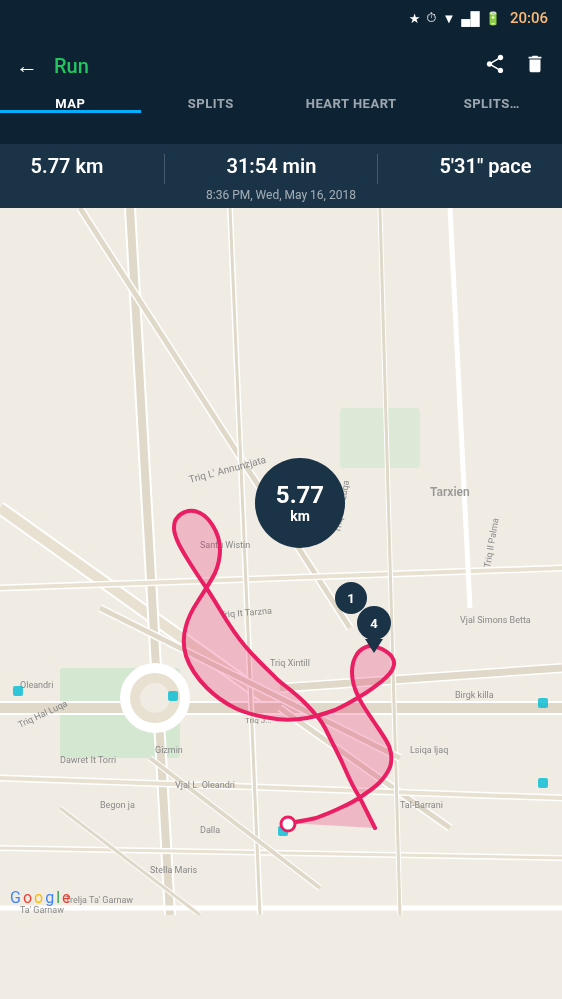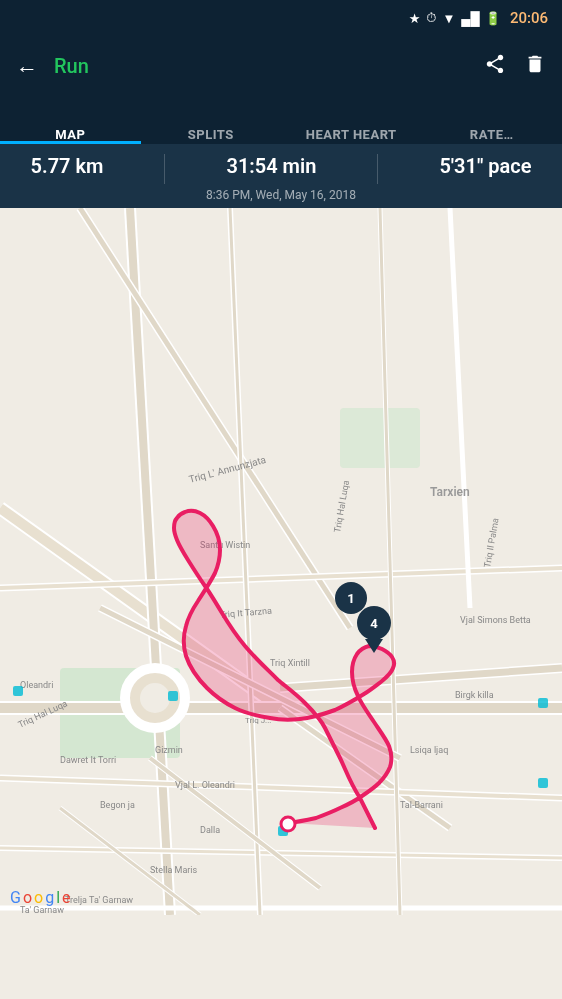--- a/index.html
+++ b/index.html
@@ -61,21 +61,21 @@
       color: white;
       font-size: 20px;
       cursor: pointer;
     }
 
     
     .tabs {
       background: #0d2233;
       display: flex;
       height: 48px;
-      align-items: flex-end;
+      align-items: flex-start;
       border-bottom: 2px solid #0d2233;
     }
     .tab {
       flex: 1;
       display: flex;
       align-items: center;
       justify-content: center;
       color: rgba(255,255,255,0.6);
       font-size: 13px;
       font-weight: 700;
@@ -274,21 +274,21 @@
   <div class="tab active">
     <span>MAP</span>
   </div>
   <div class="tab">
     <span>SPLITS</span>
   </div>
   <div class="tab">
     <span>HEART HEART</span>
   </div>
   <div class="tab">
-    <span>RATE…</span>
+    <span>SPLITS…</span>
   </div>
 </div>
 
 <div class="stats-bar">
   <div class="stats-row">
     <div class="stat-item">
       <span class="stat-value">5.77 km</span>
     </div>
     <div class="stats-divider"></div>
     <div class="stat-item">
@@ -478,20 +478,24 @@
              C 392 546, 392 553, 390 559
              C 388 564, 384 570, 379 575
              C 374 580, 368 584, 362 588
              C 355 593, 347 597, 340 600
              C 332 604, 324 607, 316 610
              C 307 612, 297 614, 288 615" fill="none" stroke="#e91e63" stroke-width="4" stroke-linecap="round"></path>
 
     <circle cx="288" cy="616" r="7" fill="white" stroke="#e91e63" stroke-width="3"></circle>
   </svg>
 
+  <div class="distance-bubble" style="top:250px; left:255px;">
+    <span class="distance-num">5.77</span>
+    <span class="distance-unit">km</span>
+  </div>
 
   <div class="mile-marker" style="top: 374px; left: 335px;">
     <span>1</span>
   </div>
 
   <div class="end-marker-wrap" style="top: 398px; left: 357px;">
     <div class="end-circle">
       <span>4</span>
     </div>
     <div class="end-tail"></div>

